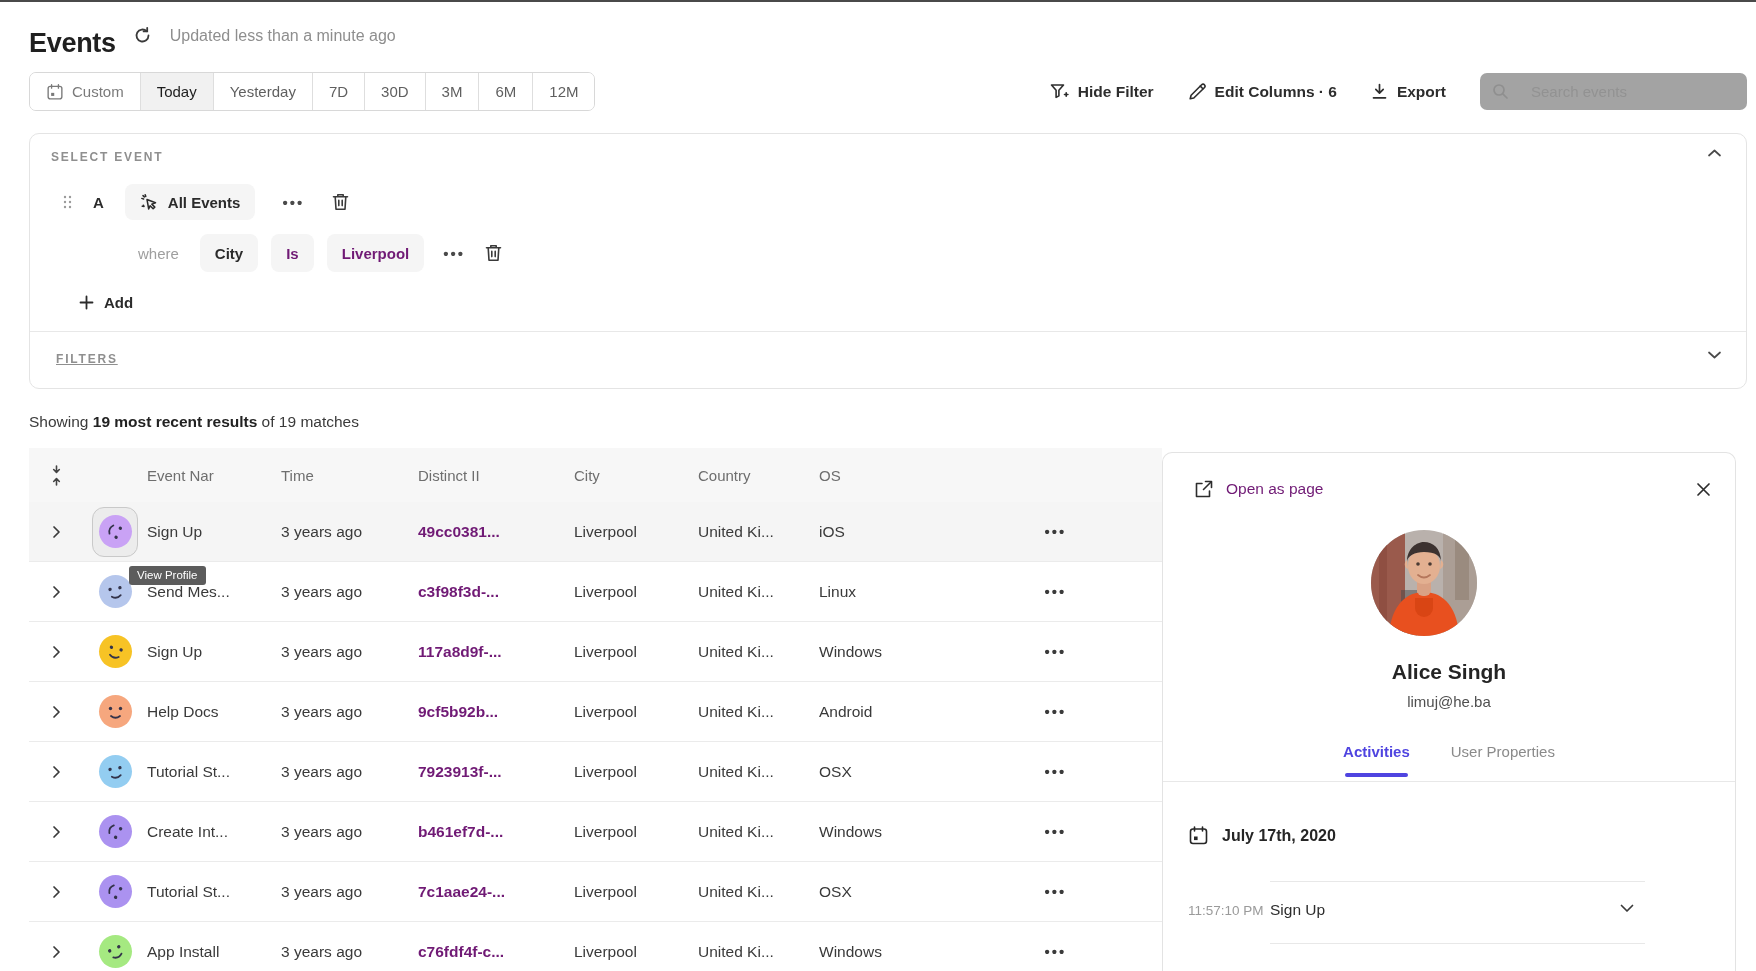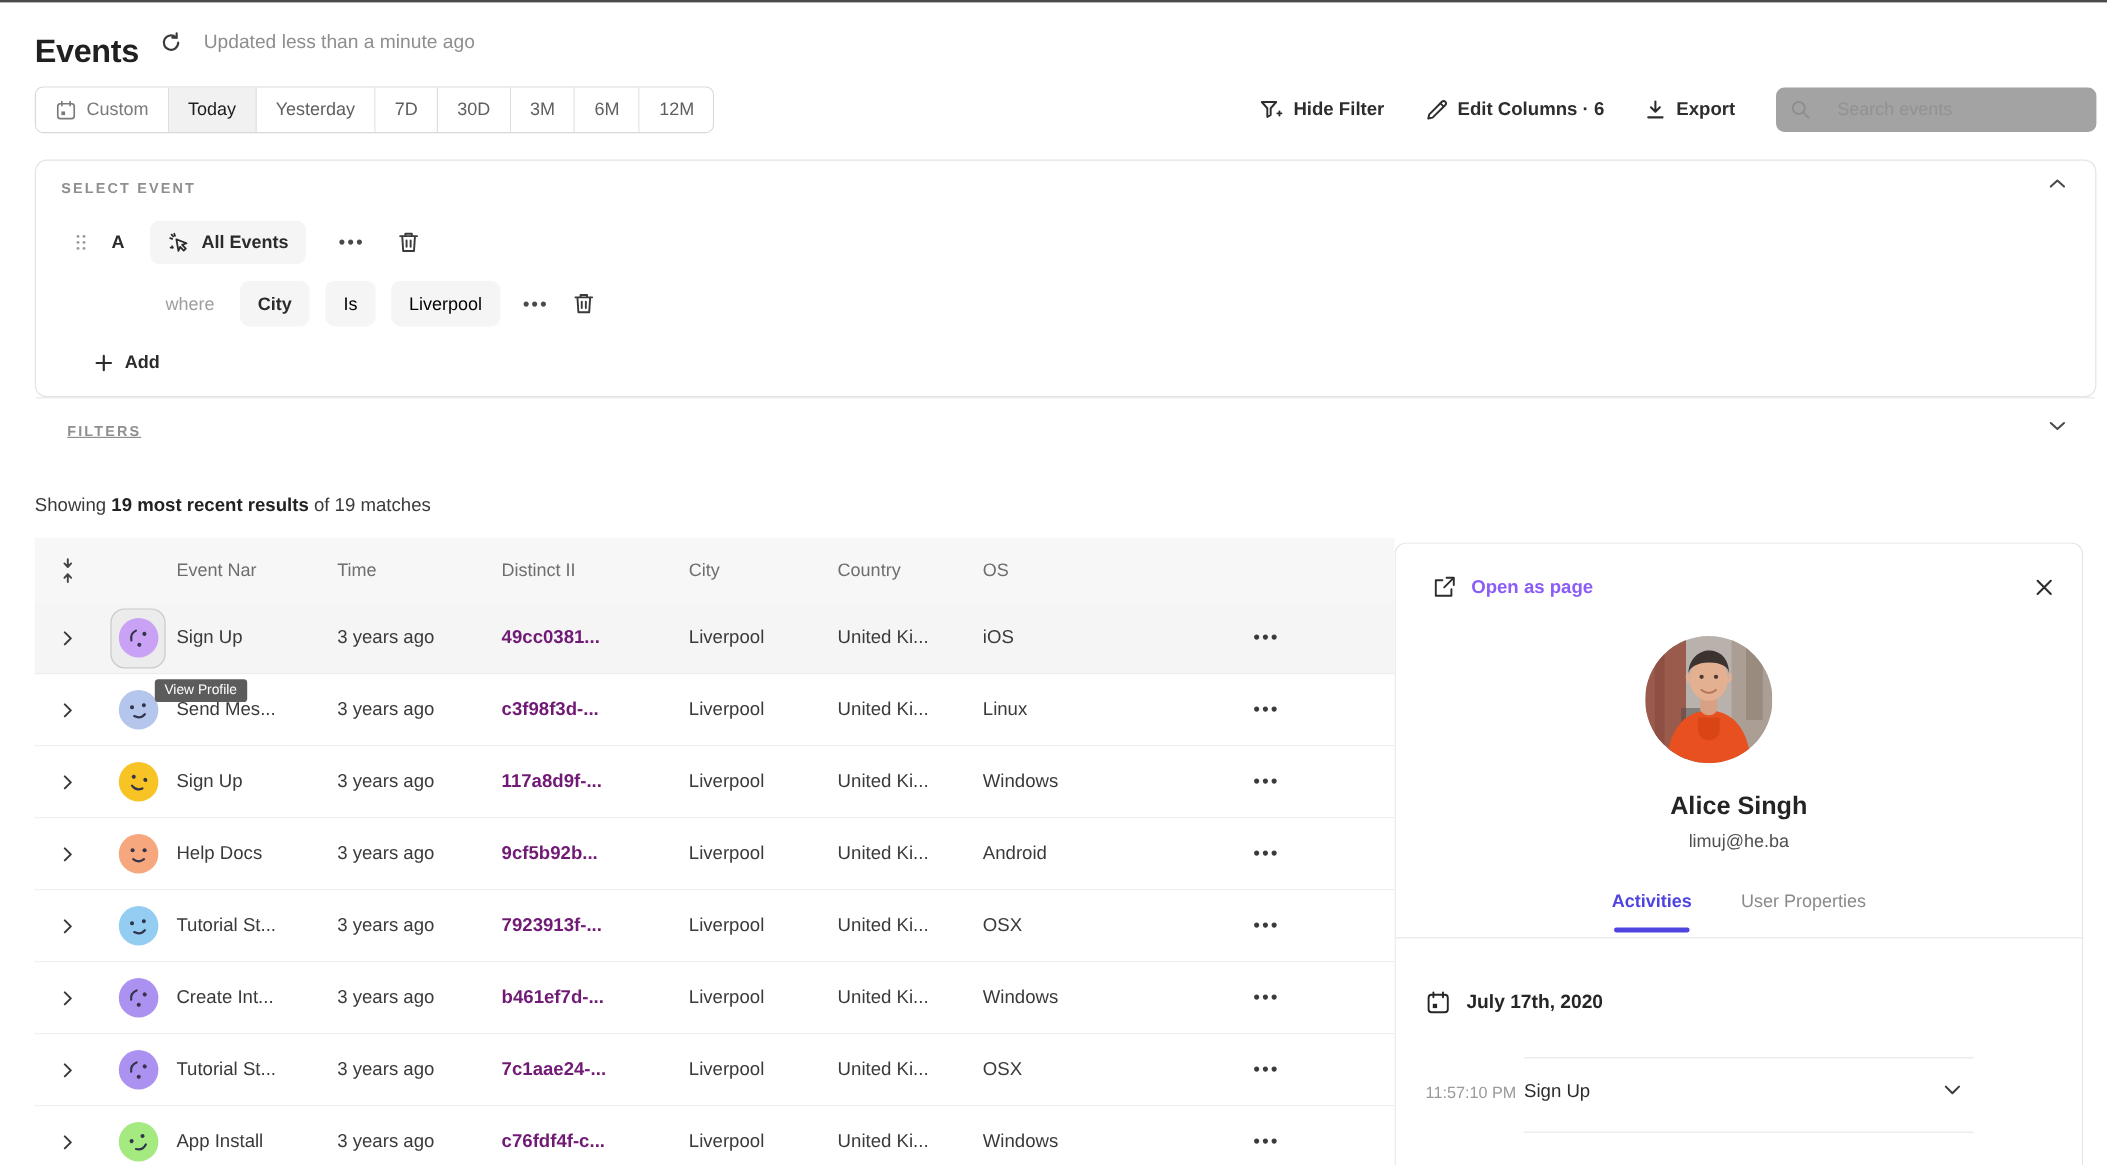--- a/index.html
+++ b/index.html
@@ -26,31 +26,31 @@
   
   .tools { position:absolute; top:72px; right:9px; height:39px; display:flex; align-items:center; gap:34px; }
   .tool-btn { display:flex; align-items:center; gap:9px; font-size:15.5px; font-weight:600; color:#2d2d2d; cursor:pointer; }
   .searchbox { width:267px; height:37px; background:#a3a3a3; border-radius:7px; display:flex; align-items:center;
                gap:22px; padding:0 12px; }
   .searchbox input { border:none; outline:none; background:transparent; font-size:15px; color:#3a3a3a;
                      font-family:"Liberation Sans", sans-serif; width:100%; }
   .searchbox input::placeholder { color:#929292; }
 
   
-  .card { position:absolute; left:29px; top:133px; width:1718px; height:198px;
+  .card { position:absolute; left:29px; top:133px; width:1718px; height:256px;
           border:1px solid #e4e4e4; border-radius:10px; background:#fff; }
   .sec-label { font-size:12px; font-weight:600; letter-spacing:1.8px; color:#8f8f8f; }
   .card .select-label { position:absolute; left:21px; top:16px; }
   .card .chev-up { position:absolute; right:24px; top:14px; cursor:pointer; }
   .card .chev-dn { position:absolute; right:24px; top:216px; cursor:pointer; }
   .erow { position:absolute; left:0; display:flex; align-items:center; }
   .erow.row-a { top:50px; left:33px; gap:21px; }
   .row-letter { font-size:15px; font-weight:700; color:#2b2b2b; }
   .pill { display:flex; align-items:center; gap:9px; background:#f5f5f5; border-radius:8px;
-          padding:0 15px; height:36px; font-size:15px; color:#000000; cursor:pointer; white-space:nowrap; }
+          padding:0 15px; height:36px; font-size:15px; color:#701a75; cursor:pointer; white-space:nowrap;font-weight:bold; }
   .pill.bold { font-weight:700; color:#2b2b2b; }
   .dots-btn { font-size:15px; font-weight:700; letter-spacing:2px; color:#4a4a4a; cursor:pointer; padding:0 6px; }
   .icon-btn { cursor:pointer; display:flex; align-items:center; justify-content:center; }
   .erow.row-where { top:100px; left:108px; gap:13px; }
   .where-label { font-size:15px; color:#9e9e9e; margin-right:8px; }
   .add-btn { position:absolute; left:49px; top:160px; display:flex; align-items:center; gap:10px;
              font-size:15px; font-weight:700; color:#2b2b2b; cursor:pointer; }
   .card-divider { position:absolute; left:0; right:0; top:197px; height:1px; background:#e8e8e8; }
   .filters-label { position:absolute; left:26px; top:218px;text-decoration:underline; }
 
@@ -75,21 +75,21 @@
   .row-dots { text-align:center; font-size:15px; font-weight:700; letter-spacing:2px; color:#3a3a3a; cursor:pointer; }
 
   
   .tooltip { position:absolute; left:129px; top:566px; background:#5c5c5c; color:#fff; font-size:11.5px;
              padding:3px 8px 4px; border-radius:3px; white-space:nowrap; z-index:30; }
 
   
   .panel { position:absolute; left:1162px; top:452px; width:574px; height:519px; background:#fff;
            border:1px solid #e3e3e3; border-bottom:none; border-radius:10px 10px 0 0; z-index:20; }
   .panel-top { position:absolute; left:31px; top:27px; right:24px; display:flex; align-items:center; }
-  .open-page { display:flex; align-items:center; gap:13px; font-size:15.5px; font-weight:700; color:#8b5cf6; cursor:pointer; }
+  .open-page { display:flex; gap:13px; font-size:15.5px; font-weight:400; color:#701a75; cursor:pointer; }
   .close-x { margin-left:auto; cursor:pointer; display:flex; }
   .pf-avatar { position:absolute; left:208px; top:77px; width:106px; height:106px; border-radius:50%; overflow:hidden; }
   .pf-name { position:absolute; left:0; right:0; top:207px; text-align:center; font-size:21px; font-weight:700; color:#242424; }
   .pf-email { position:absolute; left:0; right:0; top:240px; text-align:center; font-size:15px; color:#4f4f4f; }
   .pf-tabs { position:absolute; left:0; right:0; top:290px; display:flex; justify-content:center; gap:41px; }
   .pf-tab { font-size:15px; color:#8a8a8a; cursor:pointer; padding-bottom:12px; position:relative; }
   .pf-tab.active { color:#4f44e0; font-weight:700; }
   .pf-tab.active::after { content:""; position:absolute; left:2px; right:2px; bottom:-5px; height:4px;
                           border-radius:3px; background:#4f44e0; }
   .pf-tabs-divider { position:absolute; left:0; right:0; top:328px; height:1px; background:#e8e8e8; }

